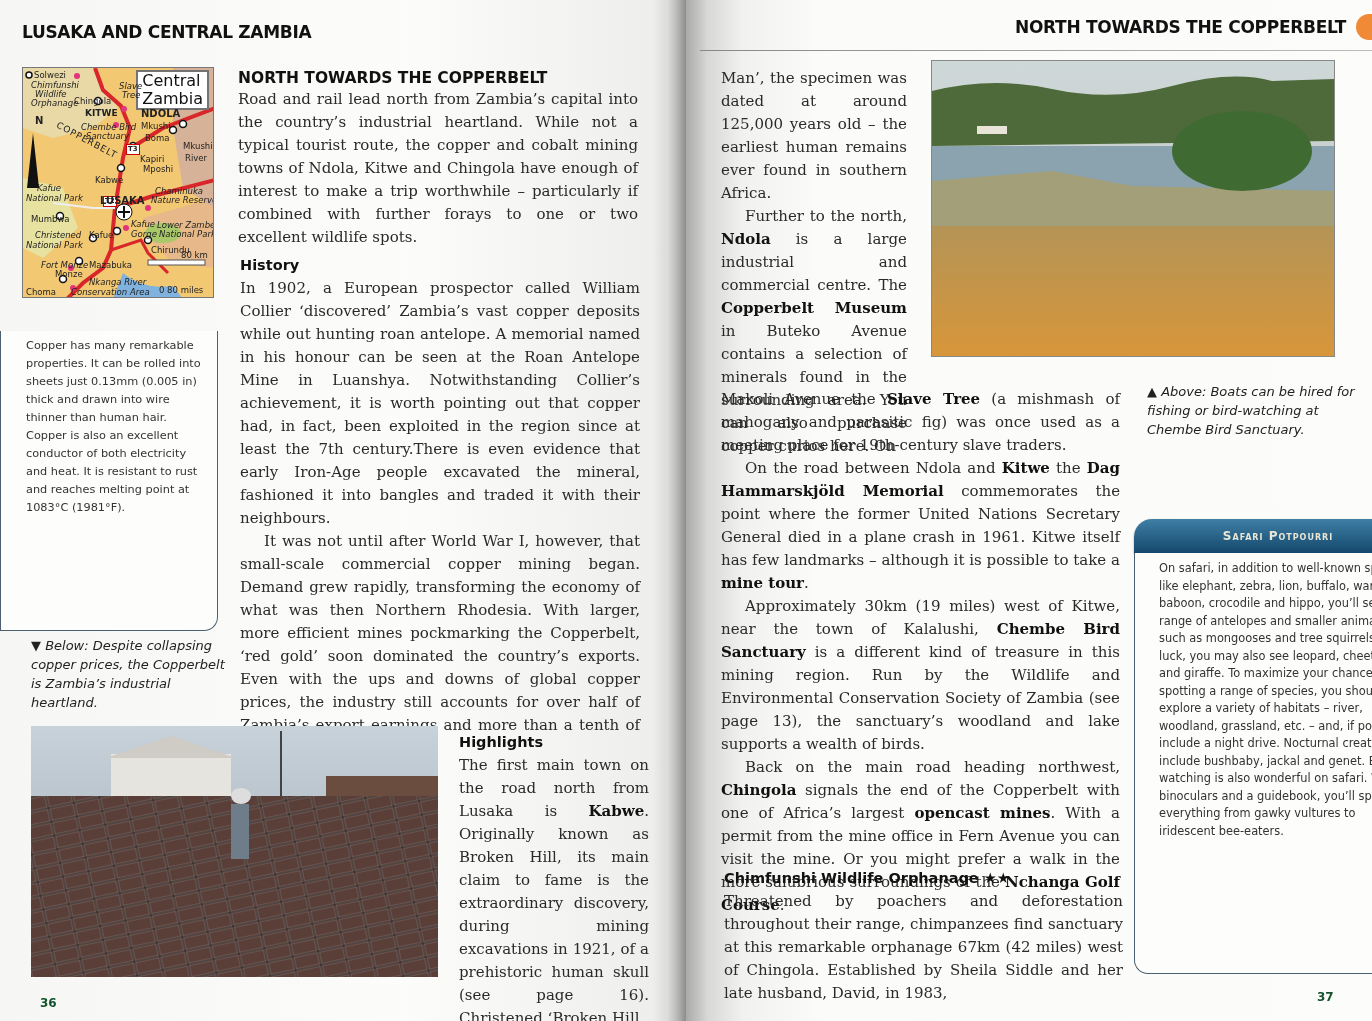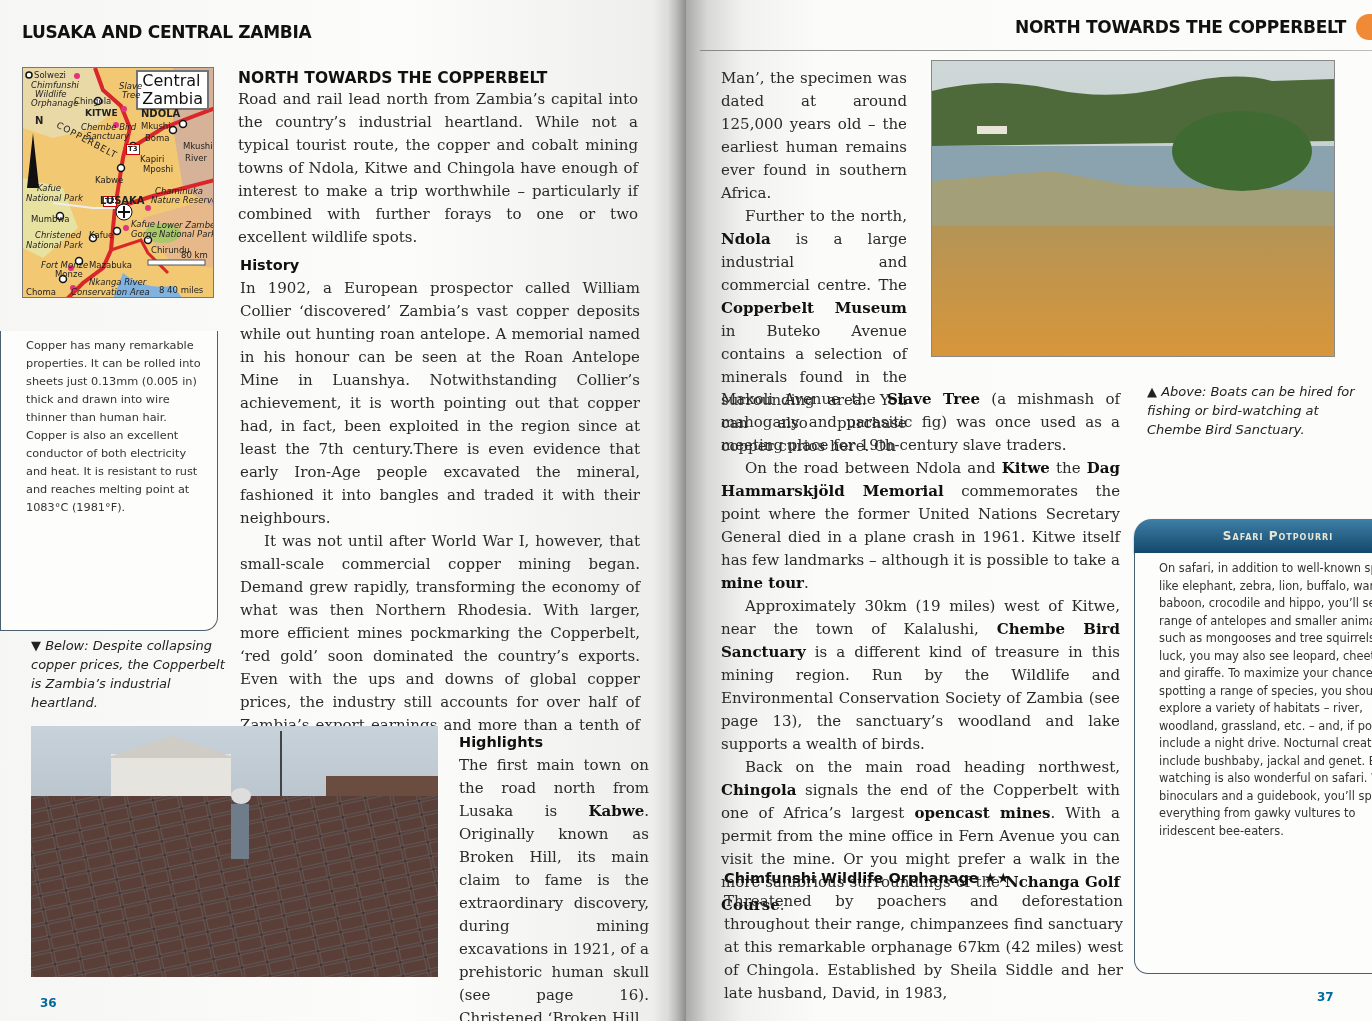--- a/index.html
+++ b/index.html
@@ -10,21 +10,21 @@
   .page-left { left: 0; width: 680px; background: linear-gradient(to right, #f6f6f4 0%, #fcfcfa 60%, #eeeeec 96%, #c9c9c7 100%); }
   .page-right { left: 680px; width: 692px; background: linear-gradient(to right, #9c9c9a 0%, #d8d8d6 4%, #f1f1ef 9%, #fbfbf9 20%, #fcfcfa 100%); }
   .spine { position: absolute; left: 666px; top: 0; width: 20px; height: 1021px; background: linear-gradient(to right, #e2e2e0, #bdbdbb 50%, #8d8d8b); }
 
   .running-head { position: absolute; font-family: "DejaVu Sans", sans-serif; font-weight: bold; font-size: 17px; letter-spacing: -0.3px; color: #111; }
   .rh-left { left: 22px; top: 22px; }
   .rh-right { left: 1015px; top: 17px; }
   .tab-orange { position: absolute; left: 1356px; top: 14px; width: 30px; height: 26px; border-radius: 14px 0 0 14px; background: #f08a36; }
   .rule-right { position: absolute; left: 700px; top: 50px; width: 672px; height: 1px; background: linear-gradient(to right, #888, #bbb); }
 
-  .folio { position: absolute; font-weight: bold; font-size: 12px; color: #0369a1; }
+  .folio { position: absolute; font-weight: bold; font-size: 12px; color: #14532d; }
   .folio-left { left: 40px; top: 996px; }
   .folio-right { left: 1317px; top: 990px; }
 
   .body-text { position: absolute; font-family: "DejaVu Serif", serif; font-size: 15px; line-height: 23px; color: #2a2a2a; text-align: justify; }
   .body-text p { margin: 0; }
   .body-text p.indent { text-indent: 24px; }
   .body-text b { font-weight: bold; color: #111; }
   .subhead { font-family: "DejaVu Sans", sans-serif; font-weight: bold; font-size: 14.5px; color: #111; line-height: 20px; }
   .subhead-lg { font-size: 15.5px; }
 
@@ -150,21 +150,21 @@
   <div class="map-label" style="left:3px;top:173px;">National Park</div>
   <div class="map-label" style="left:66px;top:163px;font-style:normal;">Kafue</div>
   <div class="map-label" style="left:128px;top:178px;font-style:normal;">Chirundu</div>
   <div class="map-label" style="left:5px;top:193px;padding-left:13px;">Fort Monze</div>
   <div class="map-label" style="left:66px;top:193px;font-style:normal;">Mazabuka</div>
   <div class="map-label" style="left:32px;top:202px;font-style:normal;">Monze</div>
   <div class="map-label" style="left:3px;top:220px;font-style:normal;">Choma</div>
   <div class="map-label" style="left:66px;top:210px;">Nkanga River</div>
   <div class="map-label" style="left:48px;top:220px;">Conservation Area</div>
   <div class="map-label" style="left:158px;top:183px;font-style:normal;">80 km</div>
-  <div class="map-label" style="left:136px;top:218px;font-style:normal;">8   40 miles</div>
+  <div class="map-label" style="left:136px;top:218px;font-style:normal;">0   80 miles</div>
   <div class="map-label region" style="left:30px;top:68px;">COPPERBELT</div>
 </div>
 
 <div class="body-text" style="left:238px;top:68px;width:400px;">
   <div class="subhead subhead-lg">NORTH TOWARDS THE COPPERBELT</div>
   <p>Road and rail lead north from Zambia’s capital into the country’s industrial heartland. While not a typical tourist route, the copper and cobalt mining towns of Ndola, Kitwe and Chingola have enough of interest to make a trip worthwhile – particularly if combined with further forays to one or two excellent wildlife spots.</p>
 </div>
 
 <div class="body-text" style="left:240px;top:255px;width:400px;">
   <div class="subhead" style="margin-bottom:2px;">History</div>

